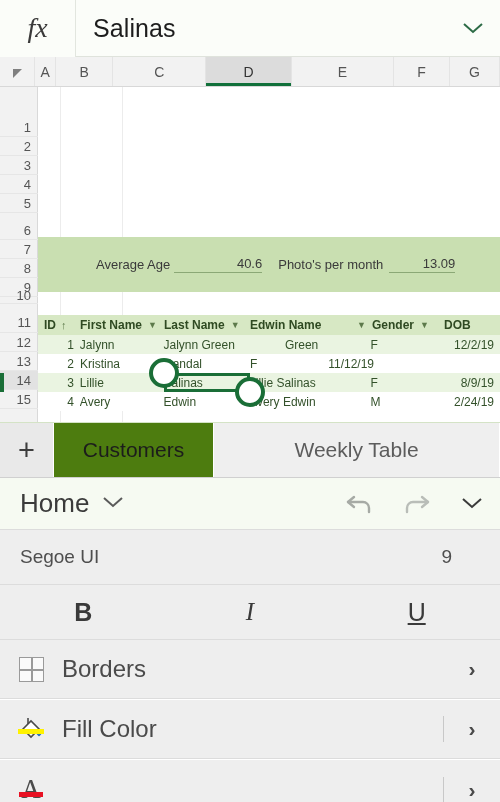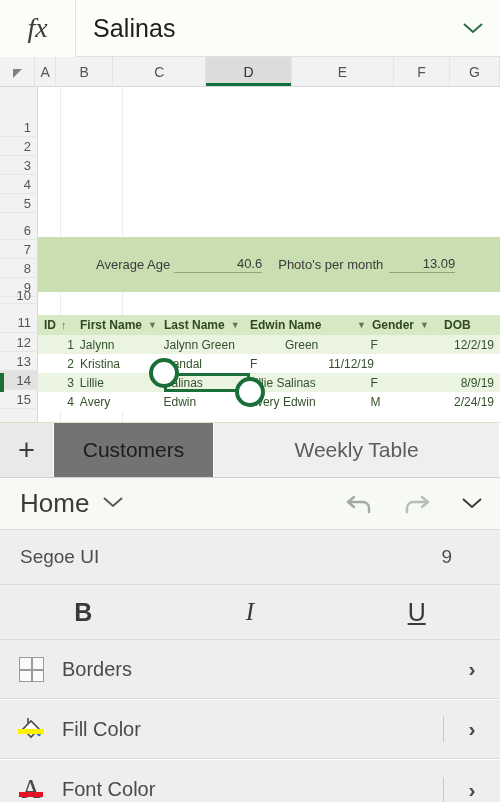--- a/index.html
+++ b/index.html
@@ -199,21 +199,21 @@
     width: 54px; display: flex; align-items: center; justify-content: center;
     font-size: 29px; color: #3d3d3d; font-weight: 300;
     background: #e9e9e9; border-right: 1px solid #ffffff;
   }
   .tab {
     display: flex; align-items: center; justify-content: center;
     font-size: 21px; color: #5c5c5c;
     background: #efefef; border-right: 1px solid #ffffff;
     padding: 0 18px; white-space: nowrap;
   }
-  .tab.active { background: #737373; color: #1c1c1c; }
+  .tab.active { background: #4d7c0f; color: #1c1c1c; }
 
   
   .ribbon-head {
     position: absolute; left: 0; top: 478px; width: 500px; height: 52px;
     background: #f6faf2;
     display: flex; align-items: center;
     border-bottom: 1px solid #dcdcdc;
   }
   .ribbon-home {
     margin-left: 20px; font-size: 26px; color: #3b3b3b;
@@ -250,21 +250,21 @@
   .list-item {
     position: absolute; left: 0; width: 500px; height: 59px;
     background: #eeeeee;
     display: flex; align-items: center;
     border-bottom: 1px solid #dcdcdc;
   }
   .li-icon {
     width: 62px; display: flex; align-items: center; justify-content: center;
     position: relative;
   }
-  .li-label { font-size: 20px; color: #4a4a4a; }
+  .li-label { font-size: 24px; color: #4a4a4a; }
   .li-divider {
     margin-left: auto; width: 1px; height: 26px; background: #c8c8c8;
   }
   .li-chevron {
     width: 56px; display: flex; align-items: center; justify-content: center;
     font-size: 21px; color: #4a4a4a; font-weight: bold;
   }
   .borders-ico {
     width: 25px; height: 25px; border: 1.5px solid #9a9a9a; background: #fafafa;
     position: relative;
@@ -532,18 +532,17 @@
     <span class="li-label">Fill Color</span>
     <div class="li-divider"></div>
     <div class="li-chevron">›</div>
   </div>
 
   <div class="list-item" style="top:760px; border-bottom:none">
     <div class="li-icon">
       <span class="fontcolor-A">A</span>
       <div class="swatch" style="background:#E81123; bottom:6px; width:24px"></div>
     </div>
-    <span class="li-label">Font Color</span>
     <div class="li-divider"></div>
     <div class="li-chevron">›</div>
   </div>
 
 </div>
 
 </body></html>

